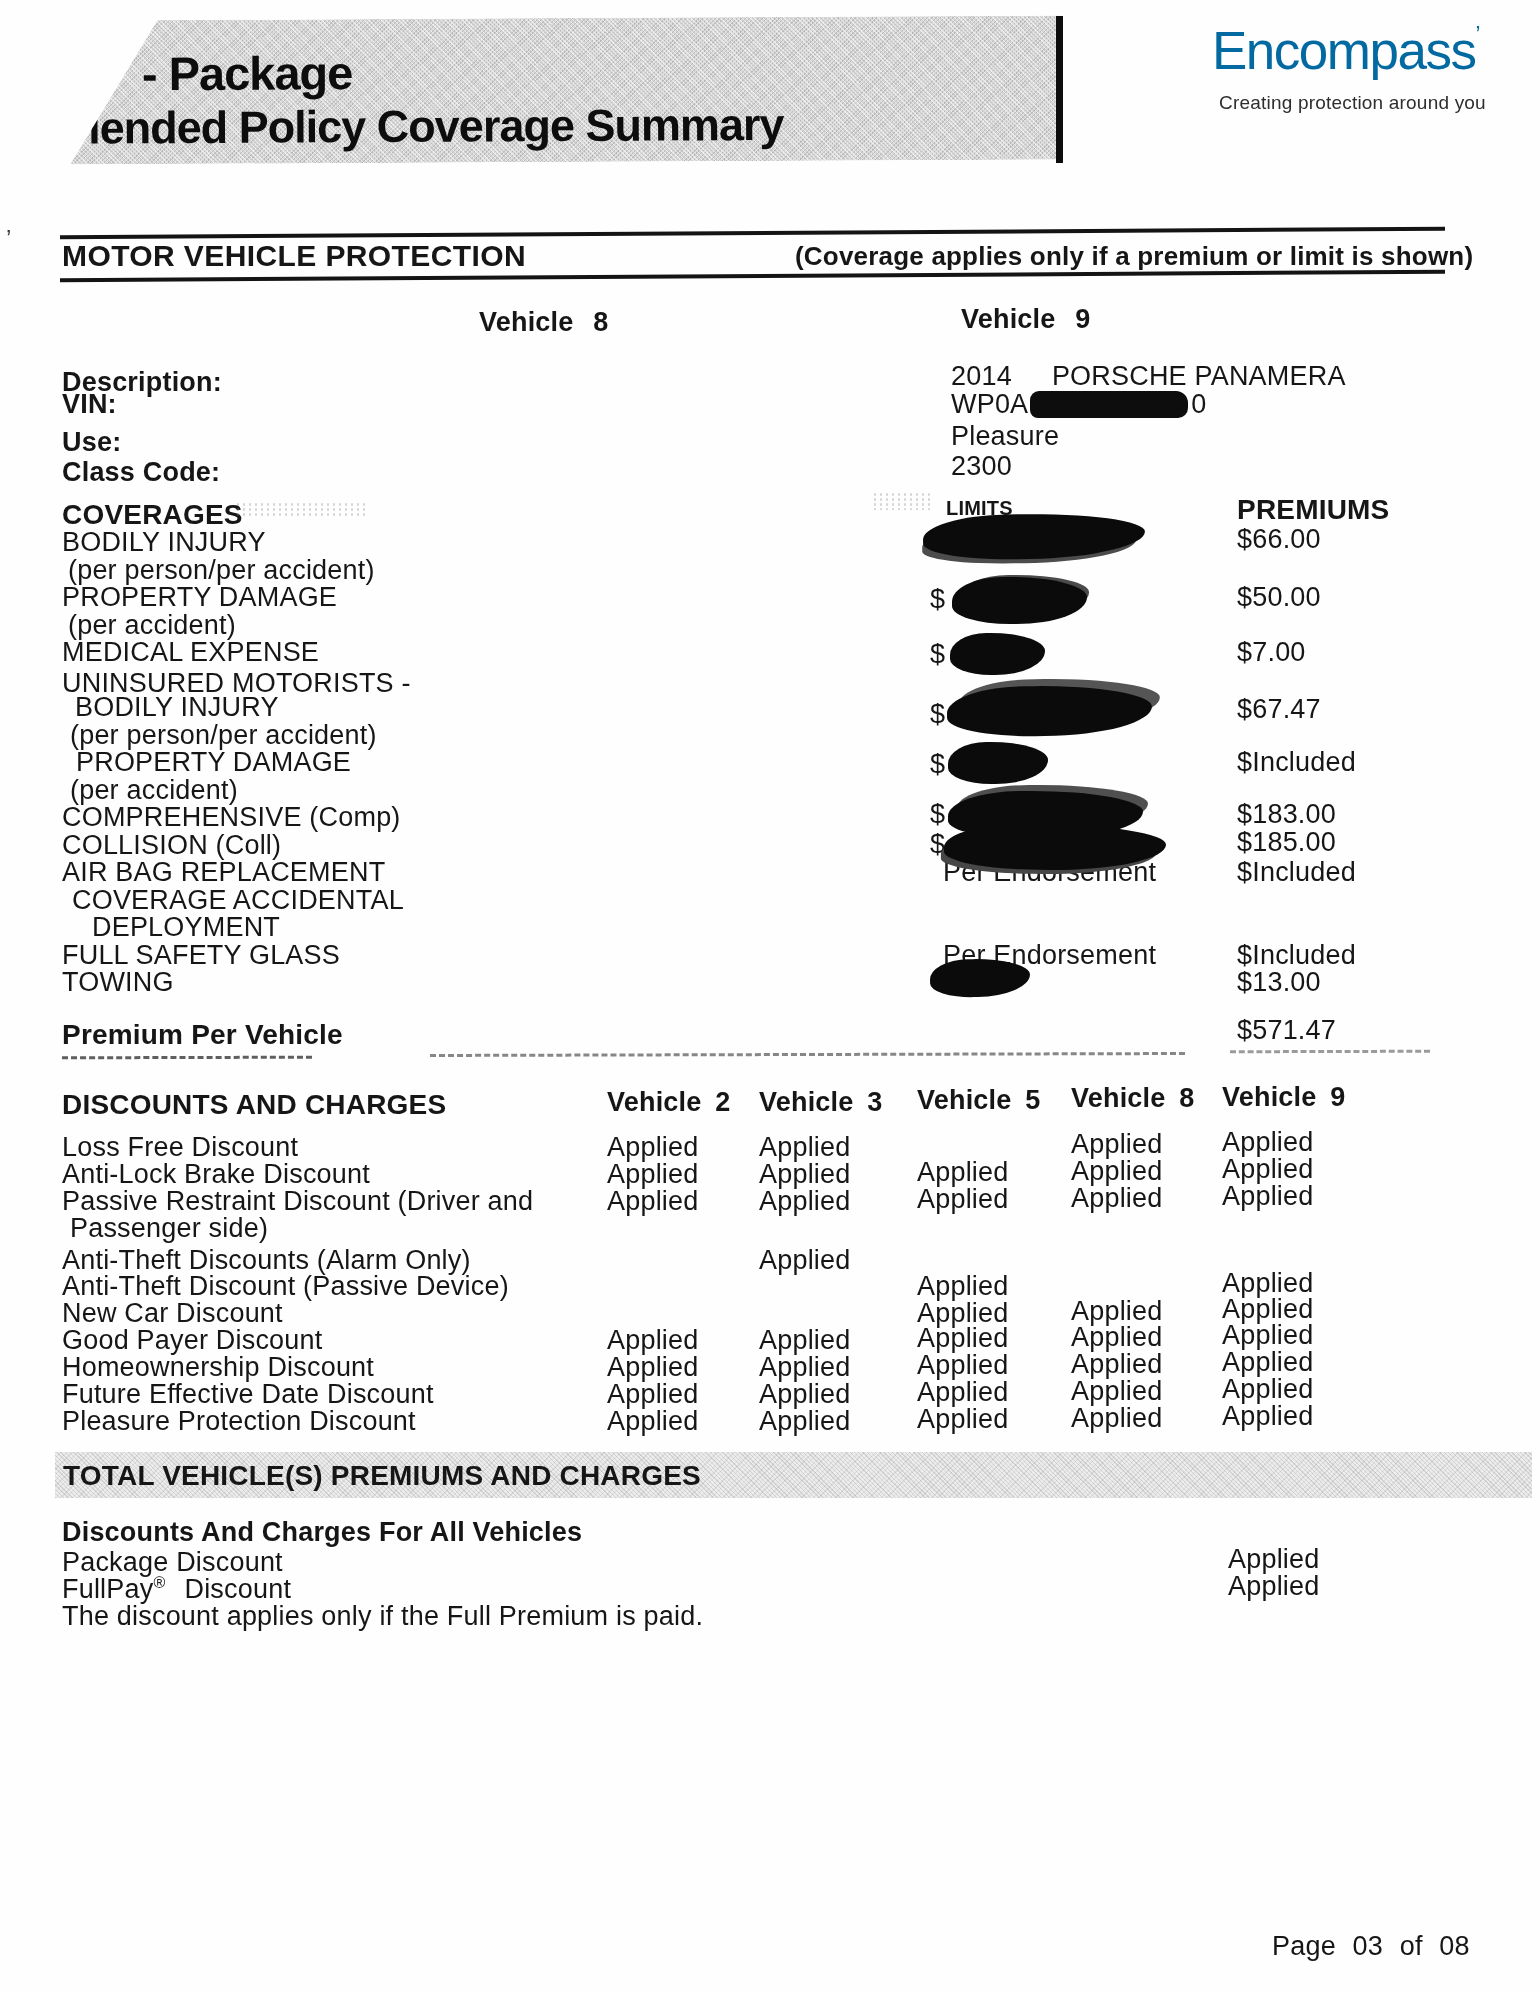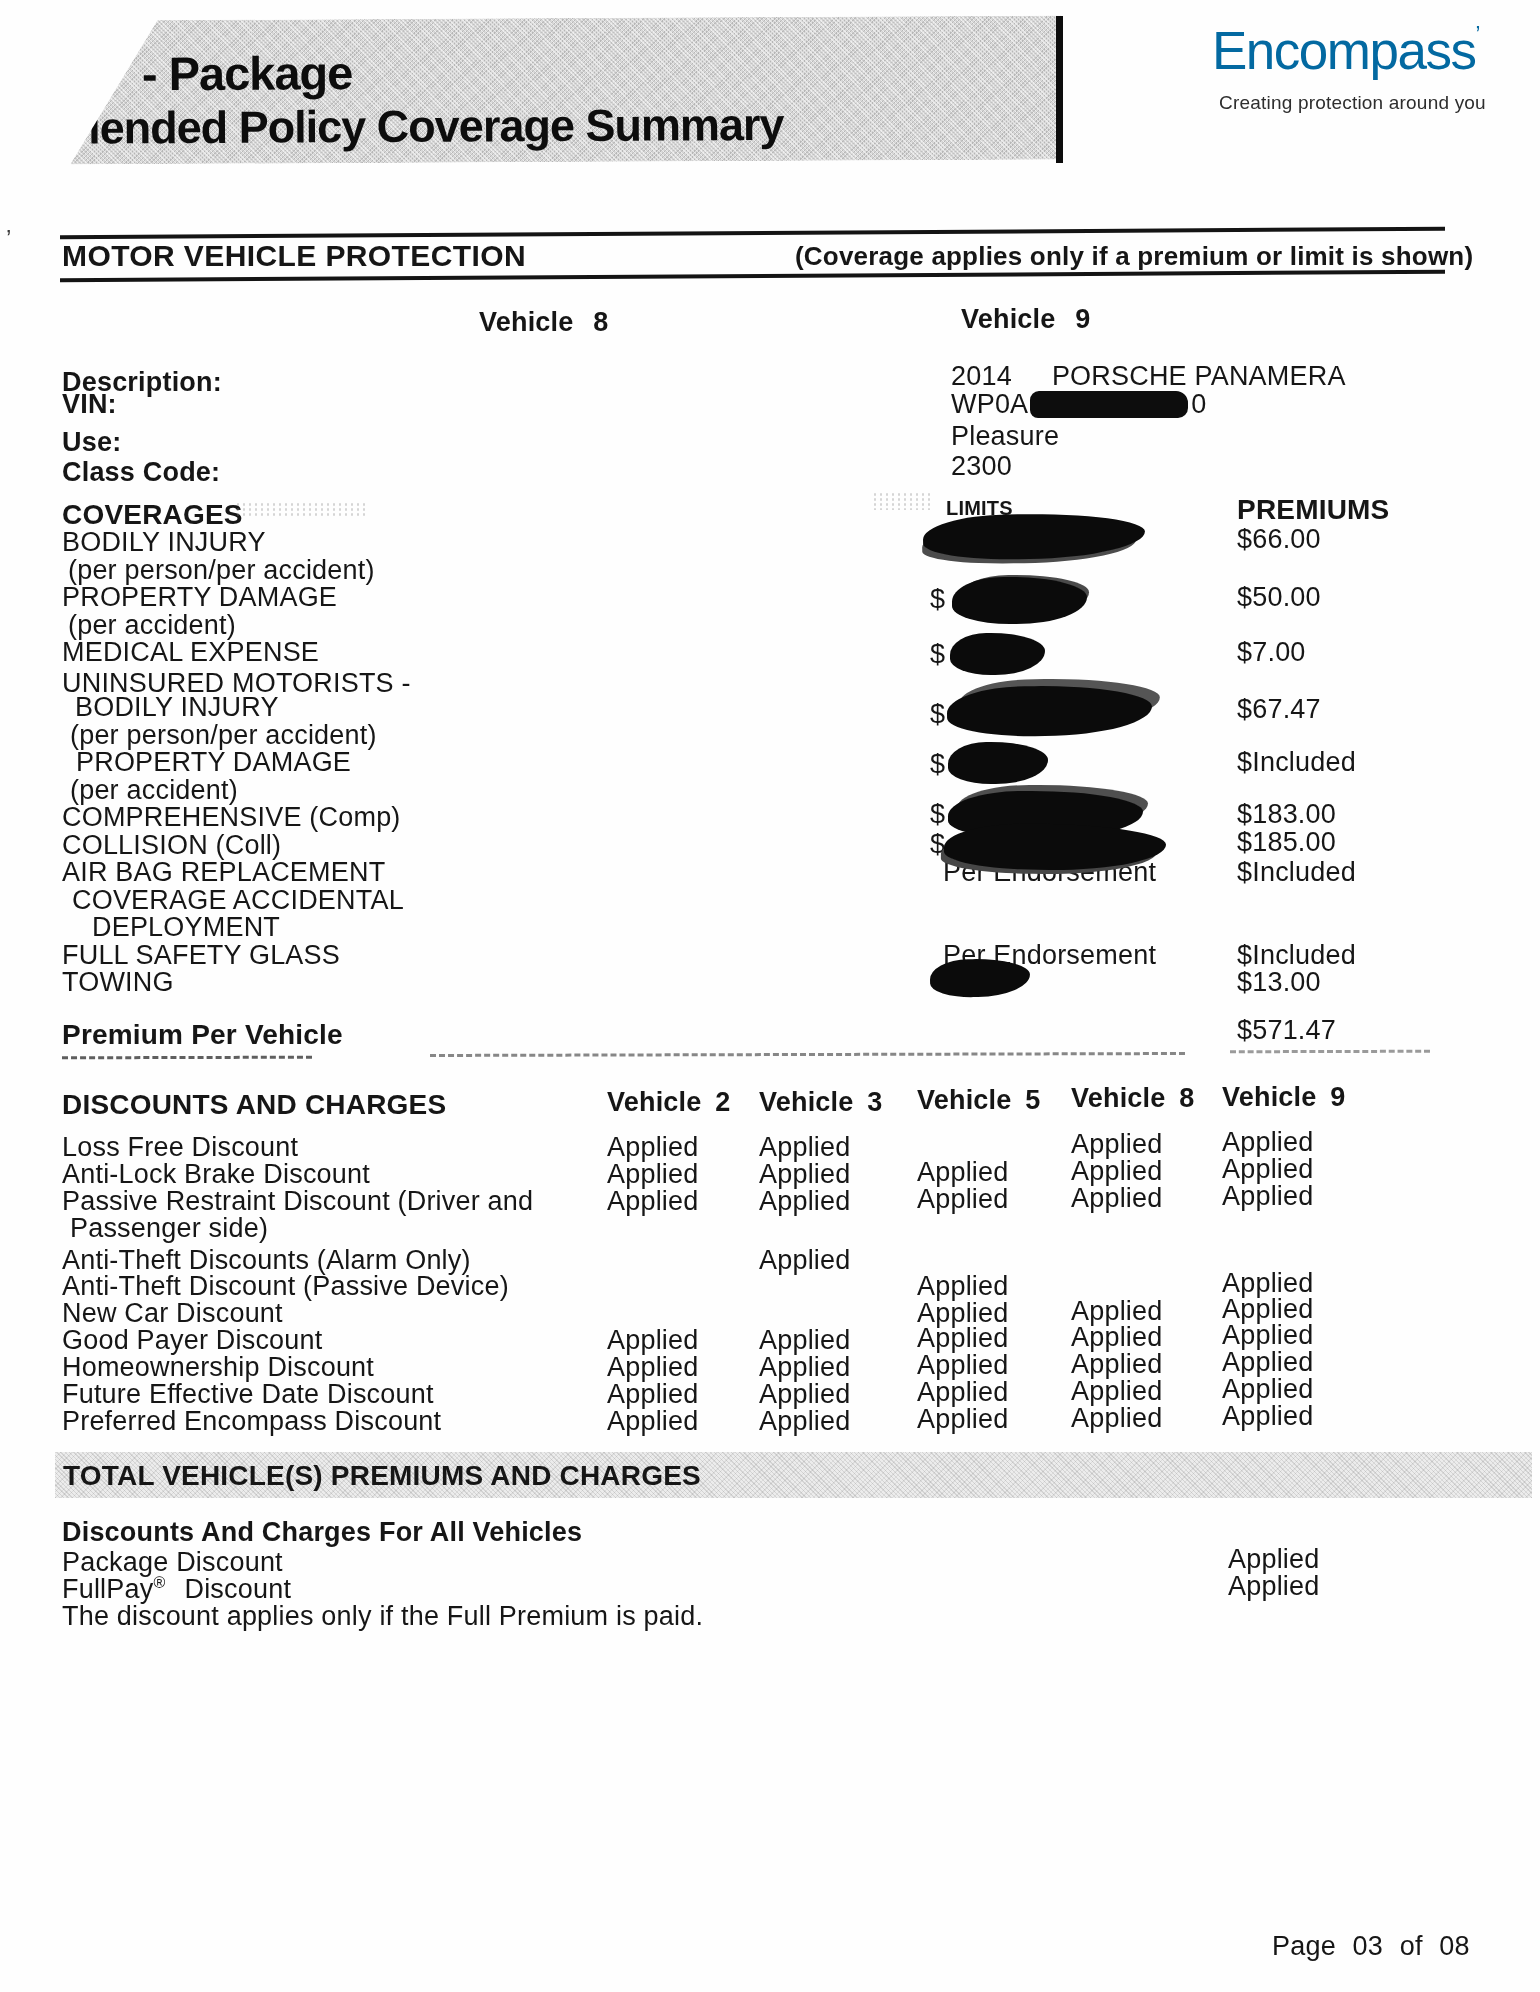--- a/index.html
+++ b/index.html
@@ -151,21 +151,21 @@
   <div class="t" style="left:62px;top:1133px;">Loss Free Discount</div>
   <div class="t" style="left:62px;top:1160px;">Anti-Lock Brake Discount</div>
   <div class="t" style="left:62px;top:1187px;">Passive Restraint Discount (Driver and</div>
   <div class="t" style="left:70px;top:1214px;">Passenger side)</div>
   <div class="t" style="left:62px;top:1246px;">Anti-Theft Discounts (Alarm Only)</div>
   <div class="t" style="left:62px;top:1272px;">Anti-Theft Discount (Passive Device)</div>
   <div class="t" style="left:62px;top:1299px;">New Car Discount</div>
   <div class="t" style="left:62px;top:1326px;">Good Payer Discount</div>
   <div class="t" style="left:62px;top:1353px;">Homeownership Discount</div>
   <div class="t" style="left:62px;top:1380px;">Future Effective Date Discount</div>
-  <div class="t" style="left:62px;top:1407px;">Preferred Encompass Discount</div>
+  <div class="t" style="left:62px;top:1407px;">Pleasure Protection Discount</div>
 
   <div class="t" style="left:607px;top:1133px;">Applied</div>
   <div class="t" style="left:759px;top:1133px;">Applied</div>
   <div class="t" style="left:1071px;top:1130px;">Applied</div>
   <div class="t" style="left:1222px;top:1128px;">Applied</div>
 
   <div class="t" style="left:607px;top:1160px;">Applied</div>
   <div class="t" style="left:759px;top:1160px;">Applied</div>
   <div class="t" style="left:917px;top:1158px;">Applied</div>
   <div class="t" style="left:1071px;top:1157px;">Applied</div>

